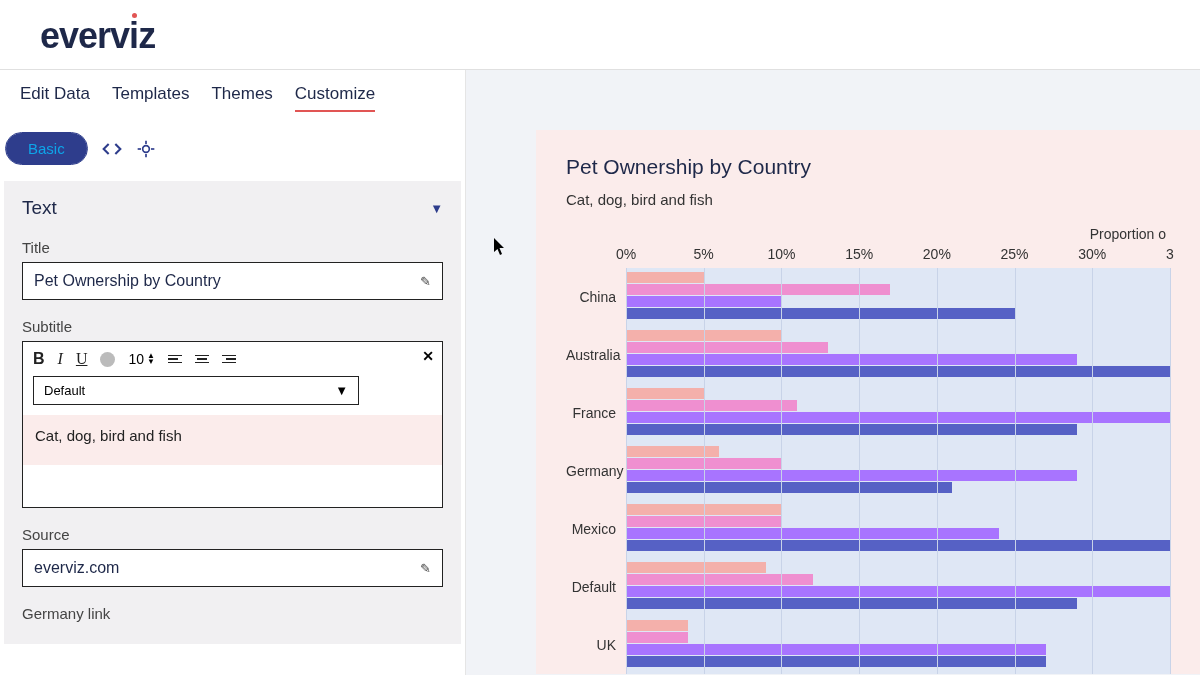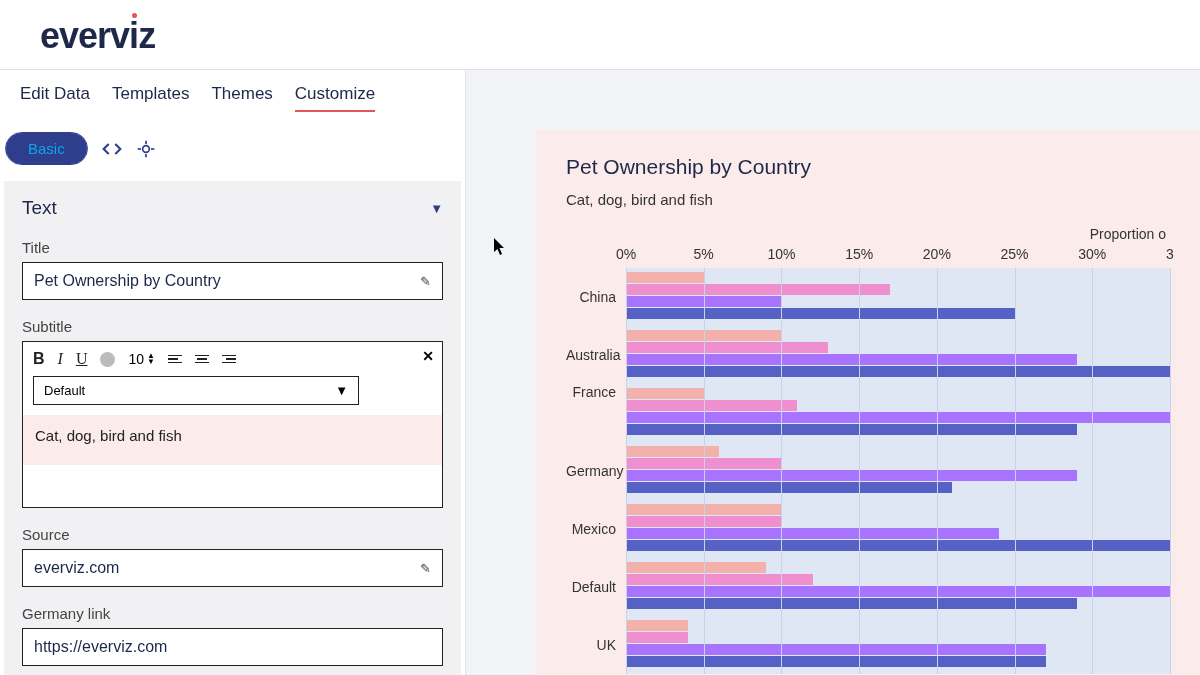--- a/index.html
+++ b/index.html
@@ -158,23 +158,20 @@
       <div class="field-group">
         <div class="field-label">Source</div>
         <div class="text-input">
           <input value="everviz.com" style="">
           <span class="pencil">✎</span>
         </div>
       </div>
 
       <div class="field-group" style="margin-bottom:0">
         <div class="field-label">Germany link</div>
-        <div class="text-input">
-          <input value="https://everviz.com" style="">
-        </div>
       </div>
     </div>
   </div>
 
   <div class="right-panel">
     <div class="chart-card">
       <div class="chart-title">Pet Ownership by Country</div>
       <div class="chart-subtitle">Cat, dog, bird and fish</div>
       <div class="chart-xlabel">Proportion o</div>
 
@@ -222,21 +219,21 @@
               <div class="grid-line" style="left: 0%;"></div>
               <div class="grid-line" style="left: 14.2857%;"></div>
               <div class="grid-line" style="left: 28.5714%;"></div>
               <div class="grid-line" style="left: 42.8571%;"></div>
               <div class="grid-line" style="left: 57.1429%;"></div>
               <div class="grid-line" style="left: 71.4286%;"></div>
               <div class="grid-line" style="left: 85.7143%;"></div>
               <div class="grid-line" style="left: 100%;"></div>
             </div>
           </div>
-          <div style="display: flex; align-items: flex-start;">
+          <div style="display: flex; align-items: center;">
             <div class="country-label">France</div>
             <div style="flex: 1 1 0%; background: rgb(223, 231, 245); padding: 4px 0px 6px; position: relative;">
               <div class="bar" style="background: rgb(244, 176, 171); width: 14.2857%;"></div>
               <div class="bar" style="background: rgb(239, 143, 208); width: 31.4286%;"></div>
               <div class="bar" style="background: rgb(168, 116, 255); width: 100%;"></div>
               <div class="bar" style="background: rgb(86, 97, 197); width: 82.8571%;"></div>
               <div class="grid-line" style="left: 0%;"></div>
               <div class="grid-line" style="left: 14.2857%;"></div>
               <div class="grid-line" style="left: 28.5714%;"></div>
               <div class="grid-line" style="left: 42.8571%;"></div>

